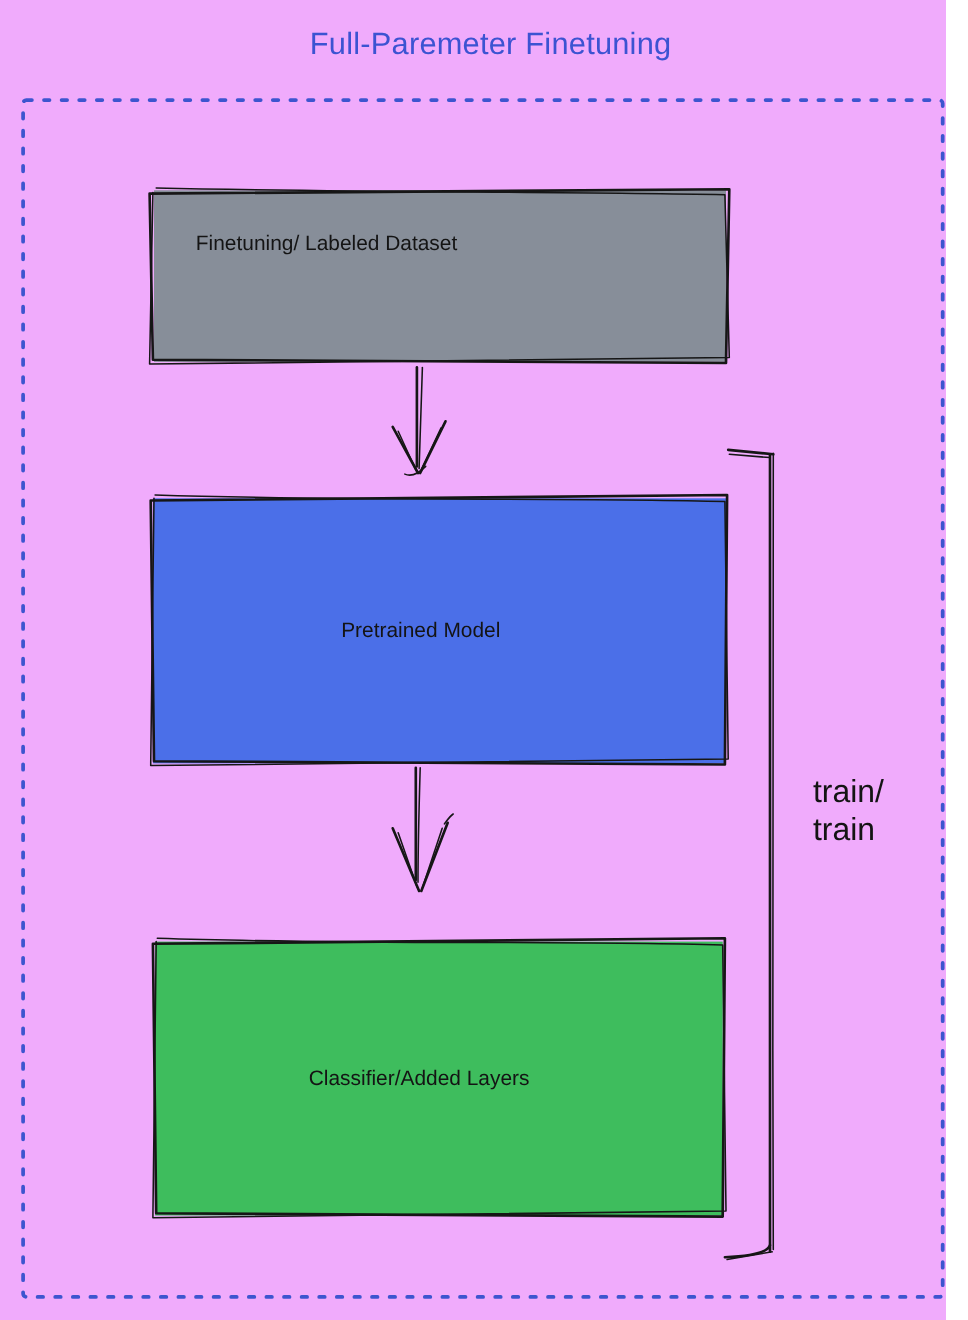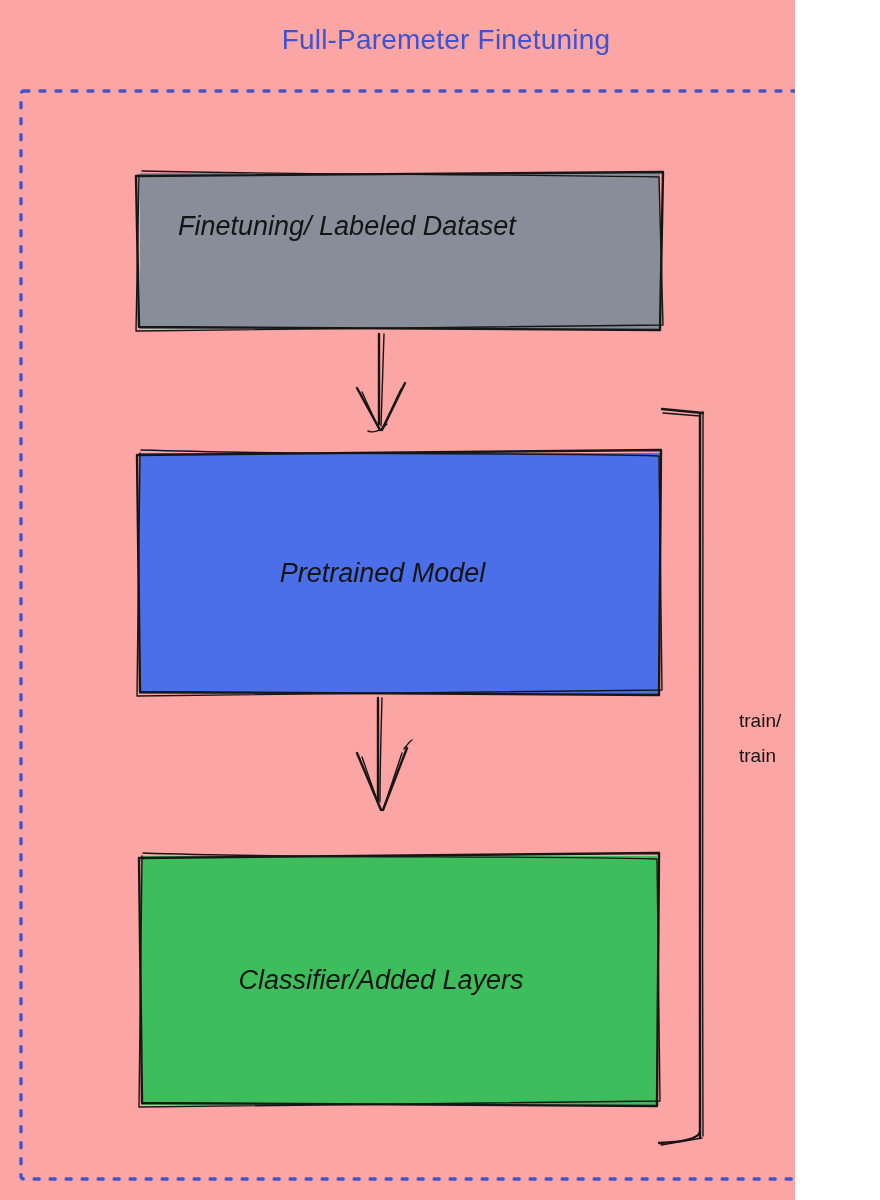--- a/index.html
+++ b/index.html
@@ -3,23 +3,23 @@
 <meta charset="utf-8">
 <style>
   html, body {
     margin: 0;
     padding: 0;
     background: #ffffff;
     font-family: "Liberation Sans", "DejaVu Sans", sans-serif;
   }
   .stage {
     position: relative;
-    width: 795px;
+    width: 860px;
     height: 1200px;
-    background: #fca5a5;
+    background: #f0abfc;
     overflow: hidden;
   }
   .title {
     position: absolute;
     top: 24px;
     left: 0;
     width: 880px;
     text-align: center;
     font-size: 28px;
     letter-spacing: 0.2px;
@@ -27,24 +27,23 @@
     transform: translateX(6px);
   }
   .box {
     position: absolute;
     display: flex;
     align-items: center;
     justify-content: center;
     z-index: 2;
   }
   .box-label {
-    font-size: 27px;
+    font-size: 19px;
     color: #141414;
     white-space: nowrap;
-    font-style: italic;
   }
   .box-dataset {
     left: 140px; top: 173px;
     width: 520px; height: 156px;
     background: #878E99;
     align-items: flex-start;
     justify-content: flex-start;
   }
   .box-dataset .box-label {
     margin: 38px 0 0 38px;
@@ -79,21 +78,21 @@
     fill: none;
     stroke: #3D55CF;
     stroke-width: 3.4px;
     stroke-dasharray: 5 11;
     stroke-linecap: round;
   }
   .annotation {
     position: absolute;
     left: 739px;
     top: 703px;
-    font-size: 19px;
+    font-size: 29px;
     line-height: 35px;
     color: #141414;
     z-index: 2;
   }
 </style>
 </head>
 <body>
 
 <div class="stage">
 

